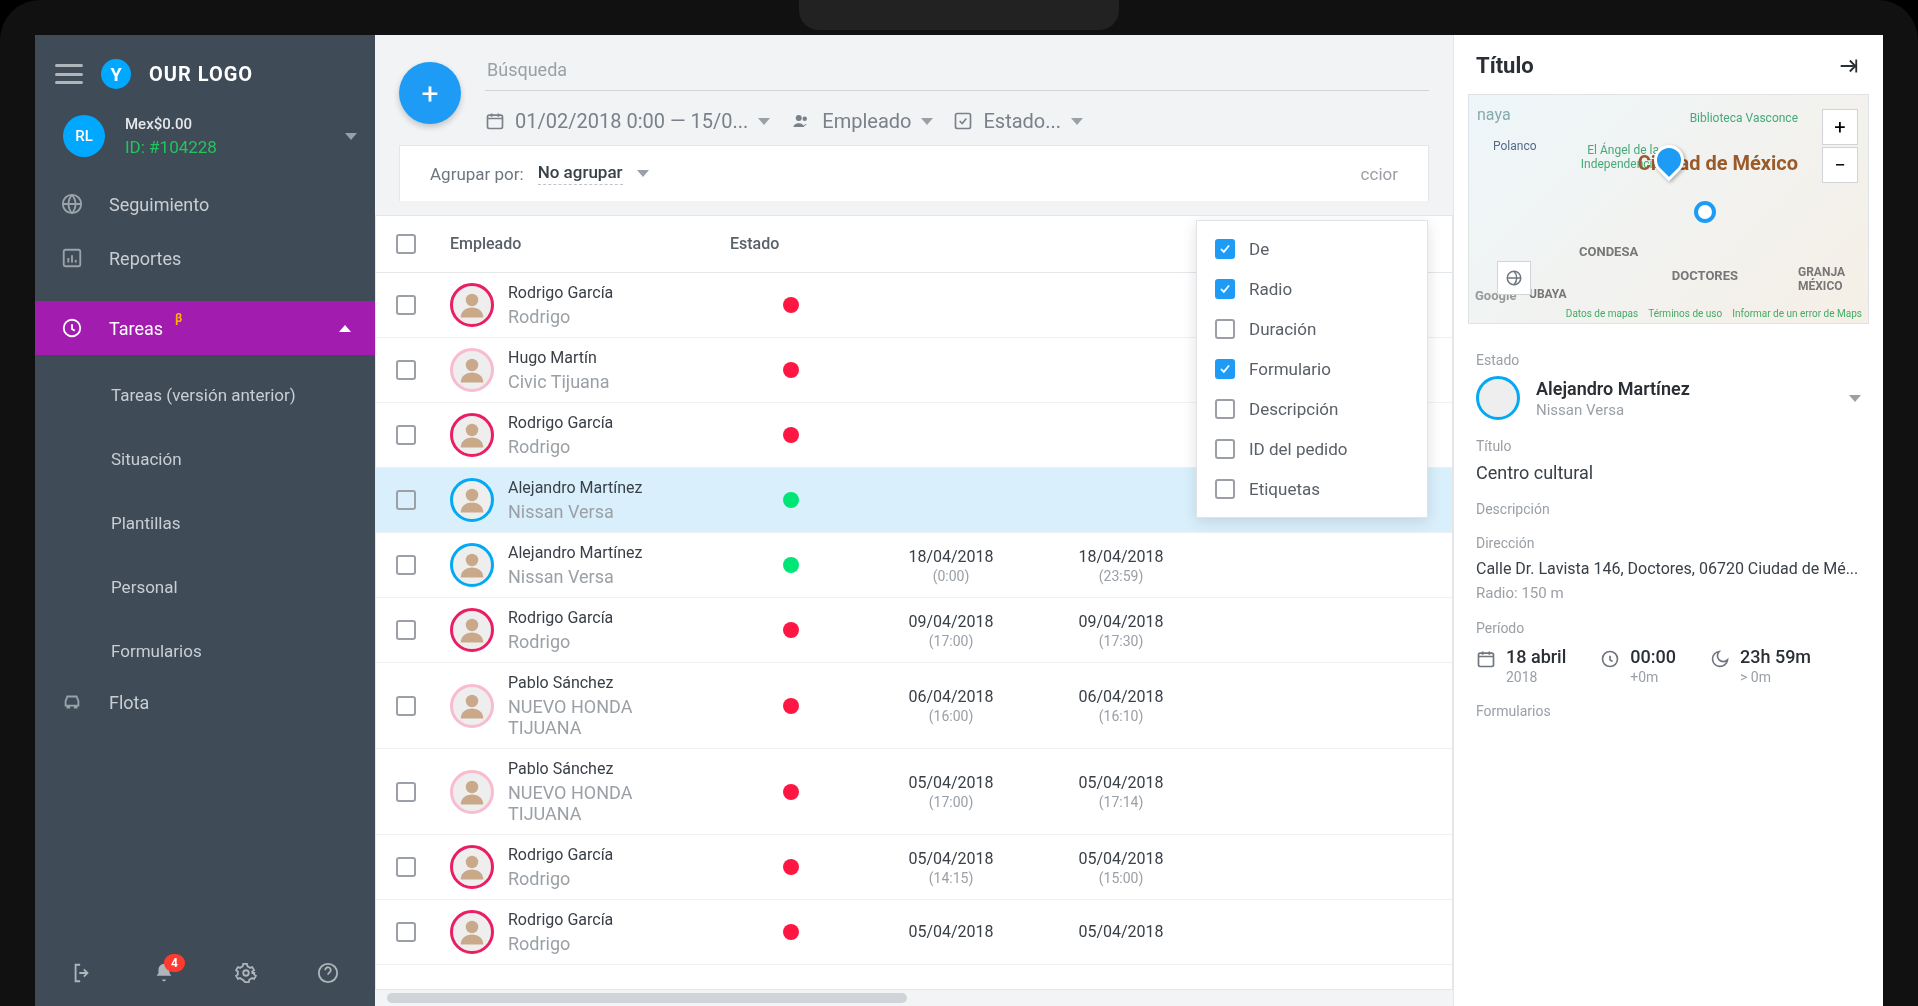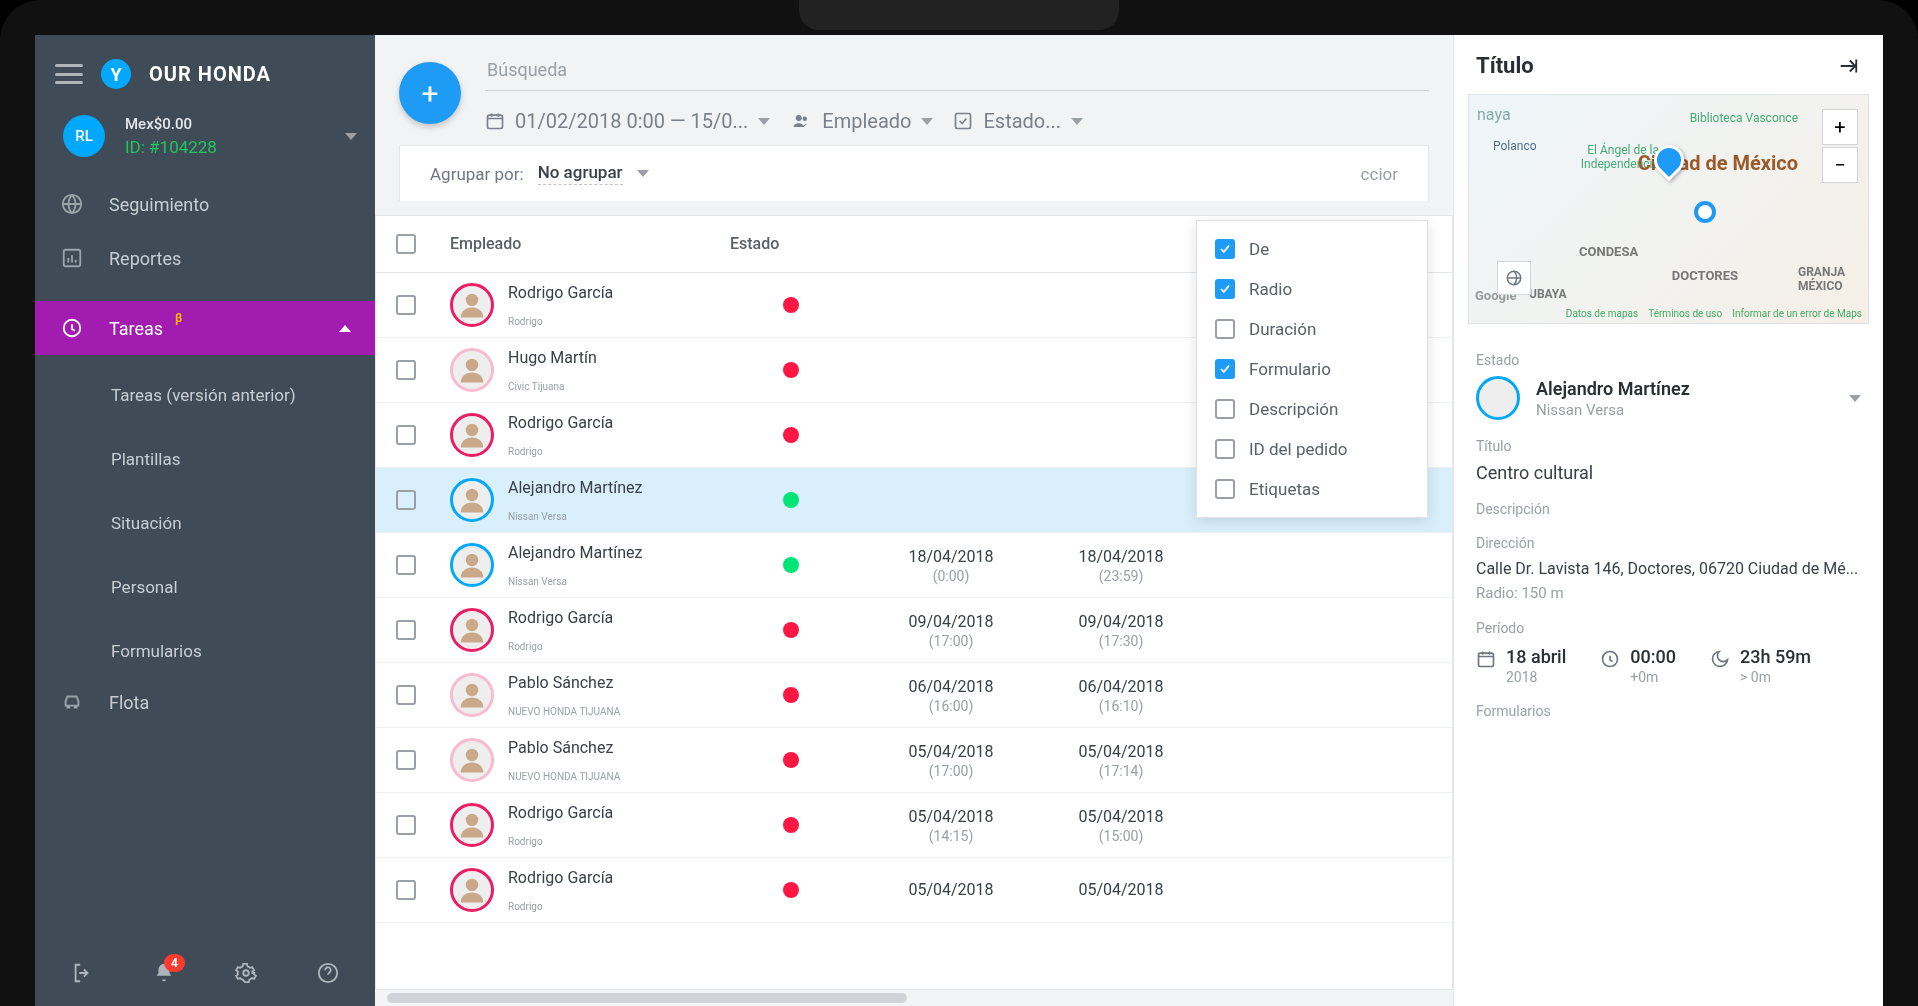--- a/index.html
+++ b/index.html
@@ -53,21 +53,21 @@
 .trow { display:grid; grid-template-columns:60px 280px 150px 170px 170px; border-bottom:1px solid #eef0f2; align-items:center;}
 .trow.selected { background:#d9f0fc;}
 .cb { width:20px; height:20px; border:2px solid #9aa0a6; border-radius:3px; cursor:pointer;}
 .cell { padding:10px 14px; font-size:16px; color:#5a6068; display:flex; align-items:center;}
 .emp { gap:14px;}
 .emp-av { width:44px; height:44px; border-radius:50%; border:3px solid #e91e63; background:#eee; display:flex; align-items:center; justify-content:center; overflow:hidden; flex-shrink:0;}
 .emp-av.blue { border-color:#03a9f4;}
 .emp-av.pink { border-color:#e91e63;}
 .emp-av.lpink { border-color:#f8bbd0;}
 .emp-txt .nm { color:#3a4048; font-size:16px;}
-.emp-txt .sub { color:#9aa0a6; font-size:10px; margin-top:14px;}
+.emp-txt .sub { color:#9aa0a6; font-size:18px; margin-top:4px;}
 .dot { width:16px; height:16px; border-radius:50%;}
 .dot.red { background:#ff1744;}
 .dot.green { background:#00e676;}
 .td-time { text-align:center; flex-direction:column; justify-content:center; gap:2px;}
 .td-time .d1 { color:#3a4048;}
 .td-time .d2 { color:#9aa0a6; font-size:14px;}
 
 .scrollbar-x { height:16px; background:#f3f4f5; display:flex; align-items:center; padding:0 12px;}
 .scrollbar-x .thumb { width:520px; height:10px; background:#d0d4d8; border-radius:6px;}
 
@@ -116,21 +116,21 @@
 <div class="screen">
 
   <aside class="sidebar">
     <div class="sb-header">
       <div class="hamburger">
             <span></span>
             <span></span>
             <span></span>
           </div>
       <div class="logo-circle">Y</div>
-      <div class="logo-text">OUR HONDA</div>
+      <div class="logo-text">OUR LOGO</div>
     </div>
     <div class="user-block">
       <div class="avatar-sm">RL</div>
       <div class="user-meta">
         <div class="bal">Mex$0.00</div>
         <div class="uid">ID: #104228</div>
       </div>
       <div class="chevron">
             <div class="caret-d"></div>
           </div>
@@ -161,22 +161,22 @@
               <svg width="22" height="22" viewBox="0 0 24 24" fill="none" stroke="#fff" stroke-width="2">
                 <circle cx="12" cy="12" r="9"></circle>
                 <path d="M12 8v5l3 2"></path>
               </svg>
             </span>
         <span>Tareas</span>
         <span class="beta">β</span>
         <div class="caret-d" style="margin-left:auto;transform:rotate(180deg);border-top-color:#fff"></div>
       </div>
       <div class="nav-sub">Tareas (versión anterior)</div>
+      <div class="nav-sub">Situación</div>
       <div class="nav-sub">Plantillas</div>
-      <div class="nav-sub">Situación</div>
       <div class="nav-sub">Personal</div>
       <div class="nav-sub">Formularios</div>
       <div class="nav-item">
         <span class="ic">
               <svg width="22" height="22" viewBox="0 0 24 24" fill="currentColor">
                 <path d="M5 11l2-5h10l2 5v5h-2v2h-2v-2H9v2H7v-2H5z" fill="none" stroke="currentColor" stroke-width="2"></path>
               </svg>
             </span>
         <span>Flota</span>
       </div>

